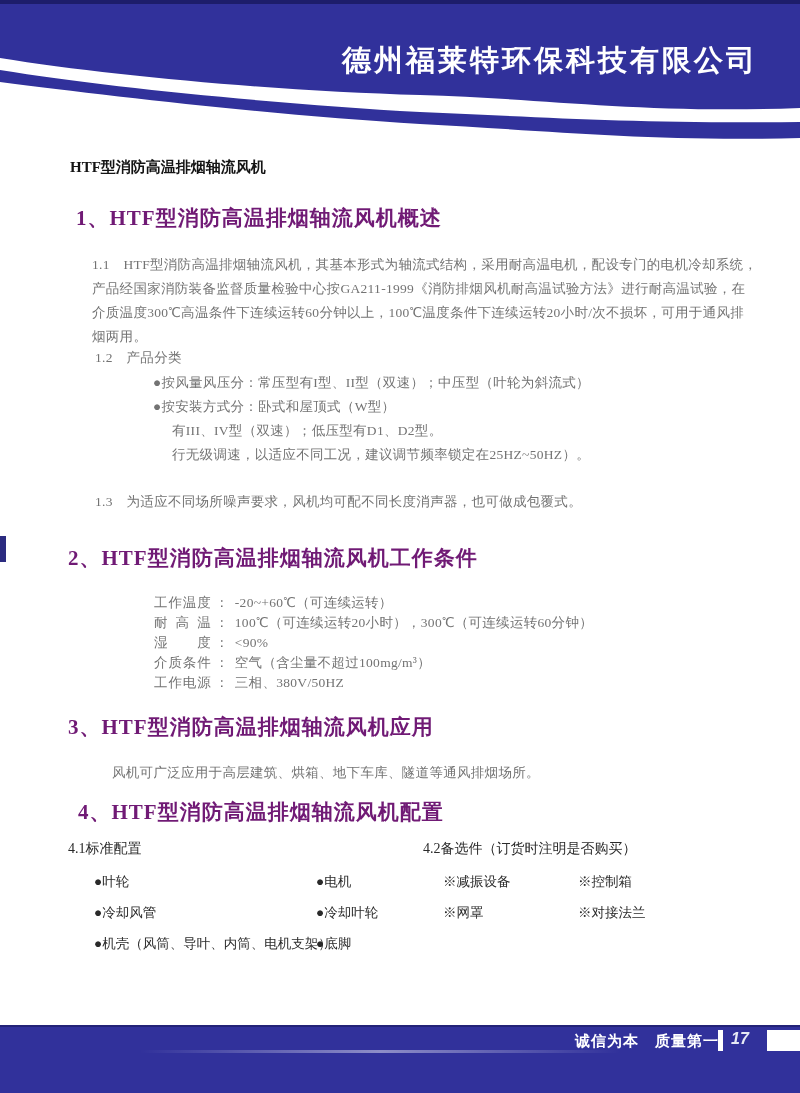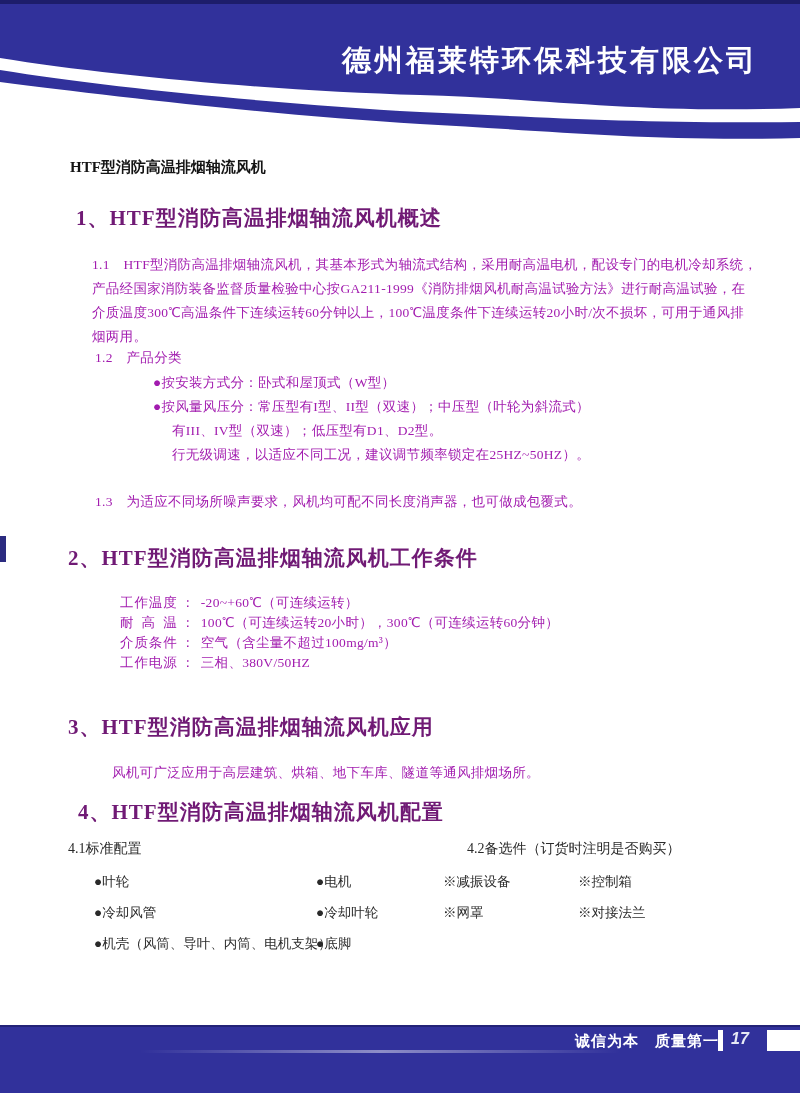--- a/index.html
+++ b/index.html
@@ -31,30 +31,31 @@
     top: 536px;
     left: 0;
     width: 6px;
     height: 26px;
     background: #2b2b80;
   }
   
   .abs { position: absolute; white-space: nowrap; }
   .doc-title { font-weight: bold; font-size: 15px; color: #141414; }
   .sec-heading { font-weight: bold; font-size: 21px; color: #701a75; letter-spacing: 1px; }
-  .body-text { font-size: 13.5px; color: #a21caf; letter-spacing: 0.3px; }
+  .body-text { font-size: 13.5px; color: #737373; letter-spacing: 0.3px; }
   .para { line-height: 24px; }
   .bullets { line-height: 24px; }
   .bullets .wrap2 { margin-left: 19px; }
   .cond-list { line-height: 20px; }
   .cond-label {
     display: inline-block;
     width: 57px;
     text-align: justify;
     text-align-last: justify;
+    margin-left: 34px;
   }
   .cond-colon { margin-left: 4px; }
   .cond-value { margin-left: 6px; }
   .cfg-title { font-size: 14px; color: #2a2a2a; font-weight: normal; }
   .cfg-col { line-height: 31px; font-size: 13.5px; color: #2a2a2a; }
   
   .footer-band {
     position: absolute;
     top: 1025px;
     left: 0;
@@ -131,52 +132,55 @@
   <div class="abs body-text para" style="top:253px; left:92px;">
     <div class="line">1.1　HTF型消防高温排烟轴流风机，其基本形式为轴流式结构，采用耐高温电机，配设专门的电机冷却系统，</div>
     <div class="line">产品经国家消防装备监督质量检验中心按GA211-1999《消防排烟风机耐高温试验方法》进行耐高温试验，在</div>
     <div class="line">介质温度300℃高温条件下连续运转60分钟以上，100℃温度条件下连续运转20小时/次不损坏，可用于通风排</div>
     <div class="line">烟两用。</div>
   </div>
 
   <div class="abs body-text" style="top:349px; left:95px;">1.2　产品分类</div>
 
   <div class="abs body-text bullets" style="top:371px; left:153px;">
+    <div class="line">●按风量风压分：常压型有I型、II型（双速）；中压型（叶轮为斜流式）</div>
     <div class="line">●按安装方式分：卧式和屋顶式（W型）</div>
-    <div class="line">●按风量风压分：常压型有I型、II型（双速）；中压型（叶轮为斜流式）</div>
     <div class="line wrap2">有III、IV型（双速）；低压型有D1、D2型。</div>
     <div class="line wrap2">行无级调速，以适应不同工况，建议调节频率锁定在25HZ~50HZ）。</div>
   </div>
 
   <div class="abs body-text" style="top:493px; left:95px;">1.3　为适应不同场所噪声要求，风机均可配不同长度消声器，也可做成包覆式。</div>
 
   <div class="abs sec-heading" style="top:544px; left:68px;">2、HTF型消防高温排烟轴流风机工作条件</div>
 
   <div class="abs body-text cond-list" style="top:593px; left:120px;">
     <div class="line">
       <span class="cond-label">工作温度</span><span class="cond-colon">：</span><span class="cond-value">-20~+60℃（可连续运转）</span>
     </div>
     <div class="line">
       <span class="cond-label">耐高温</span><span class="cond-colon">：</span><span class="cond-value">100℃（可连续运转20小时），300℃（可连续运转60分钟）</span>
     </div>
     <div class="line">
+      <span class="cond-label">湿度</span><span class="cond-colon">：</span><span class="cond-value">&lt;90%</span>
+    </div>
+    <div class="line">
       <span class="cond-label">介质条件</span><span class="cond-colon">：</span><span class="cond-value">空气（含尘量不超过100mg/m³）</span>
     </div>
     <div class="line">
       <span class="cond-label">工作电源</span><span class="cond-colon">：</span><span class="cond-value">三相、380V/50HZ</span>
     </div>
   </div>
 
   <div class="abs sec-heading" style="top:713px; left:68px;">3、HTF型消防高温排烟轴流风机应用</div>
   <div class="abs body-text" style="top:764px; left:112px;">风机可广泛应用于高层建筑、烘箱、地下车库、隧道等通风排烟场所。</div>
 
   <div class="abs sec-heading" style="top:798px; left:78px;">4、HTF型消防高温排烟轴流风机配置</div>
 
   <div class="abs cfg-title" style="top:840px; left:68px;">4.1标准配置</div>
-  <div class="abs cfg-title" style="top:840px; left:423px;margin-left:44px;">4.2备选件（订货时注明是否购买）</div>
+  <div class="abs cfg-title" style="top:840px; left:423px;">4.2备选件（订货时注明是否购买）</div>
 
   <div class="abs cfg-col" style="top:866px; left:66px;margin-left:28px;">
     <div class="line">●叶轮</div>
     <div class="line">●冷却风管</div>
     <div class="line">●机壳（风筒、导叶、内筒、电机支架）</div>
   </div>
   <div class="abs cfg-col" style="top:866px; left:316px;">
     <div class="line">●电机</div>
     <div class="line">●冷却叶轮</div>
     <div class="line">●底脚</div>

